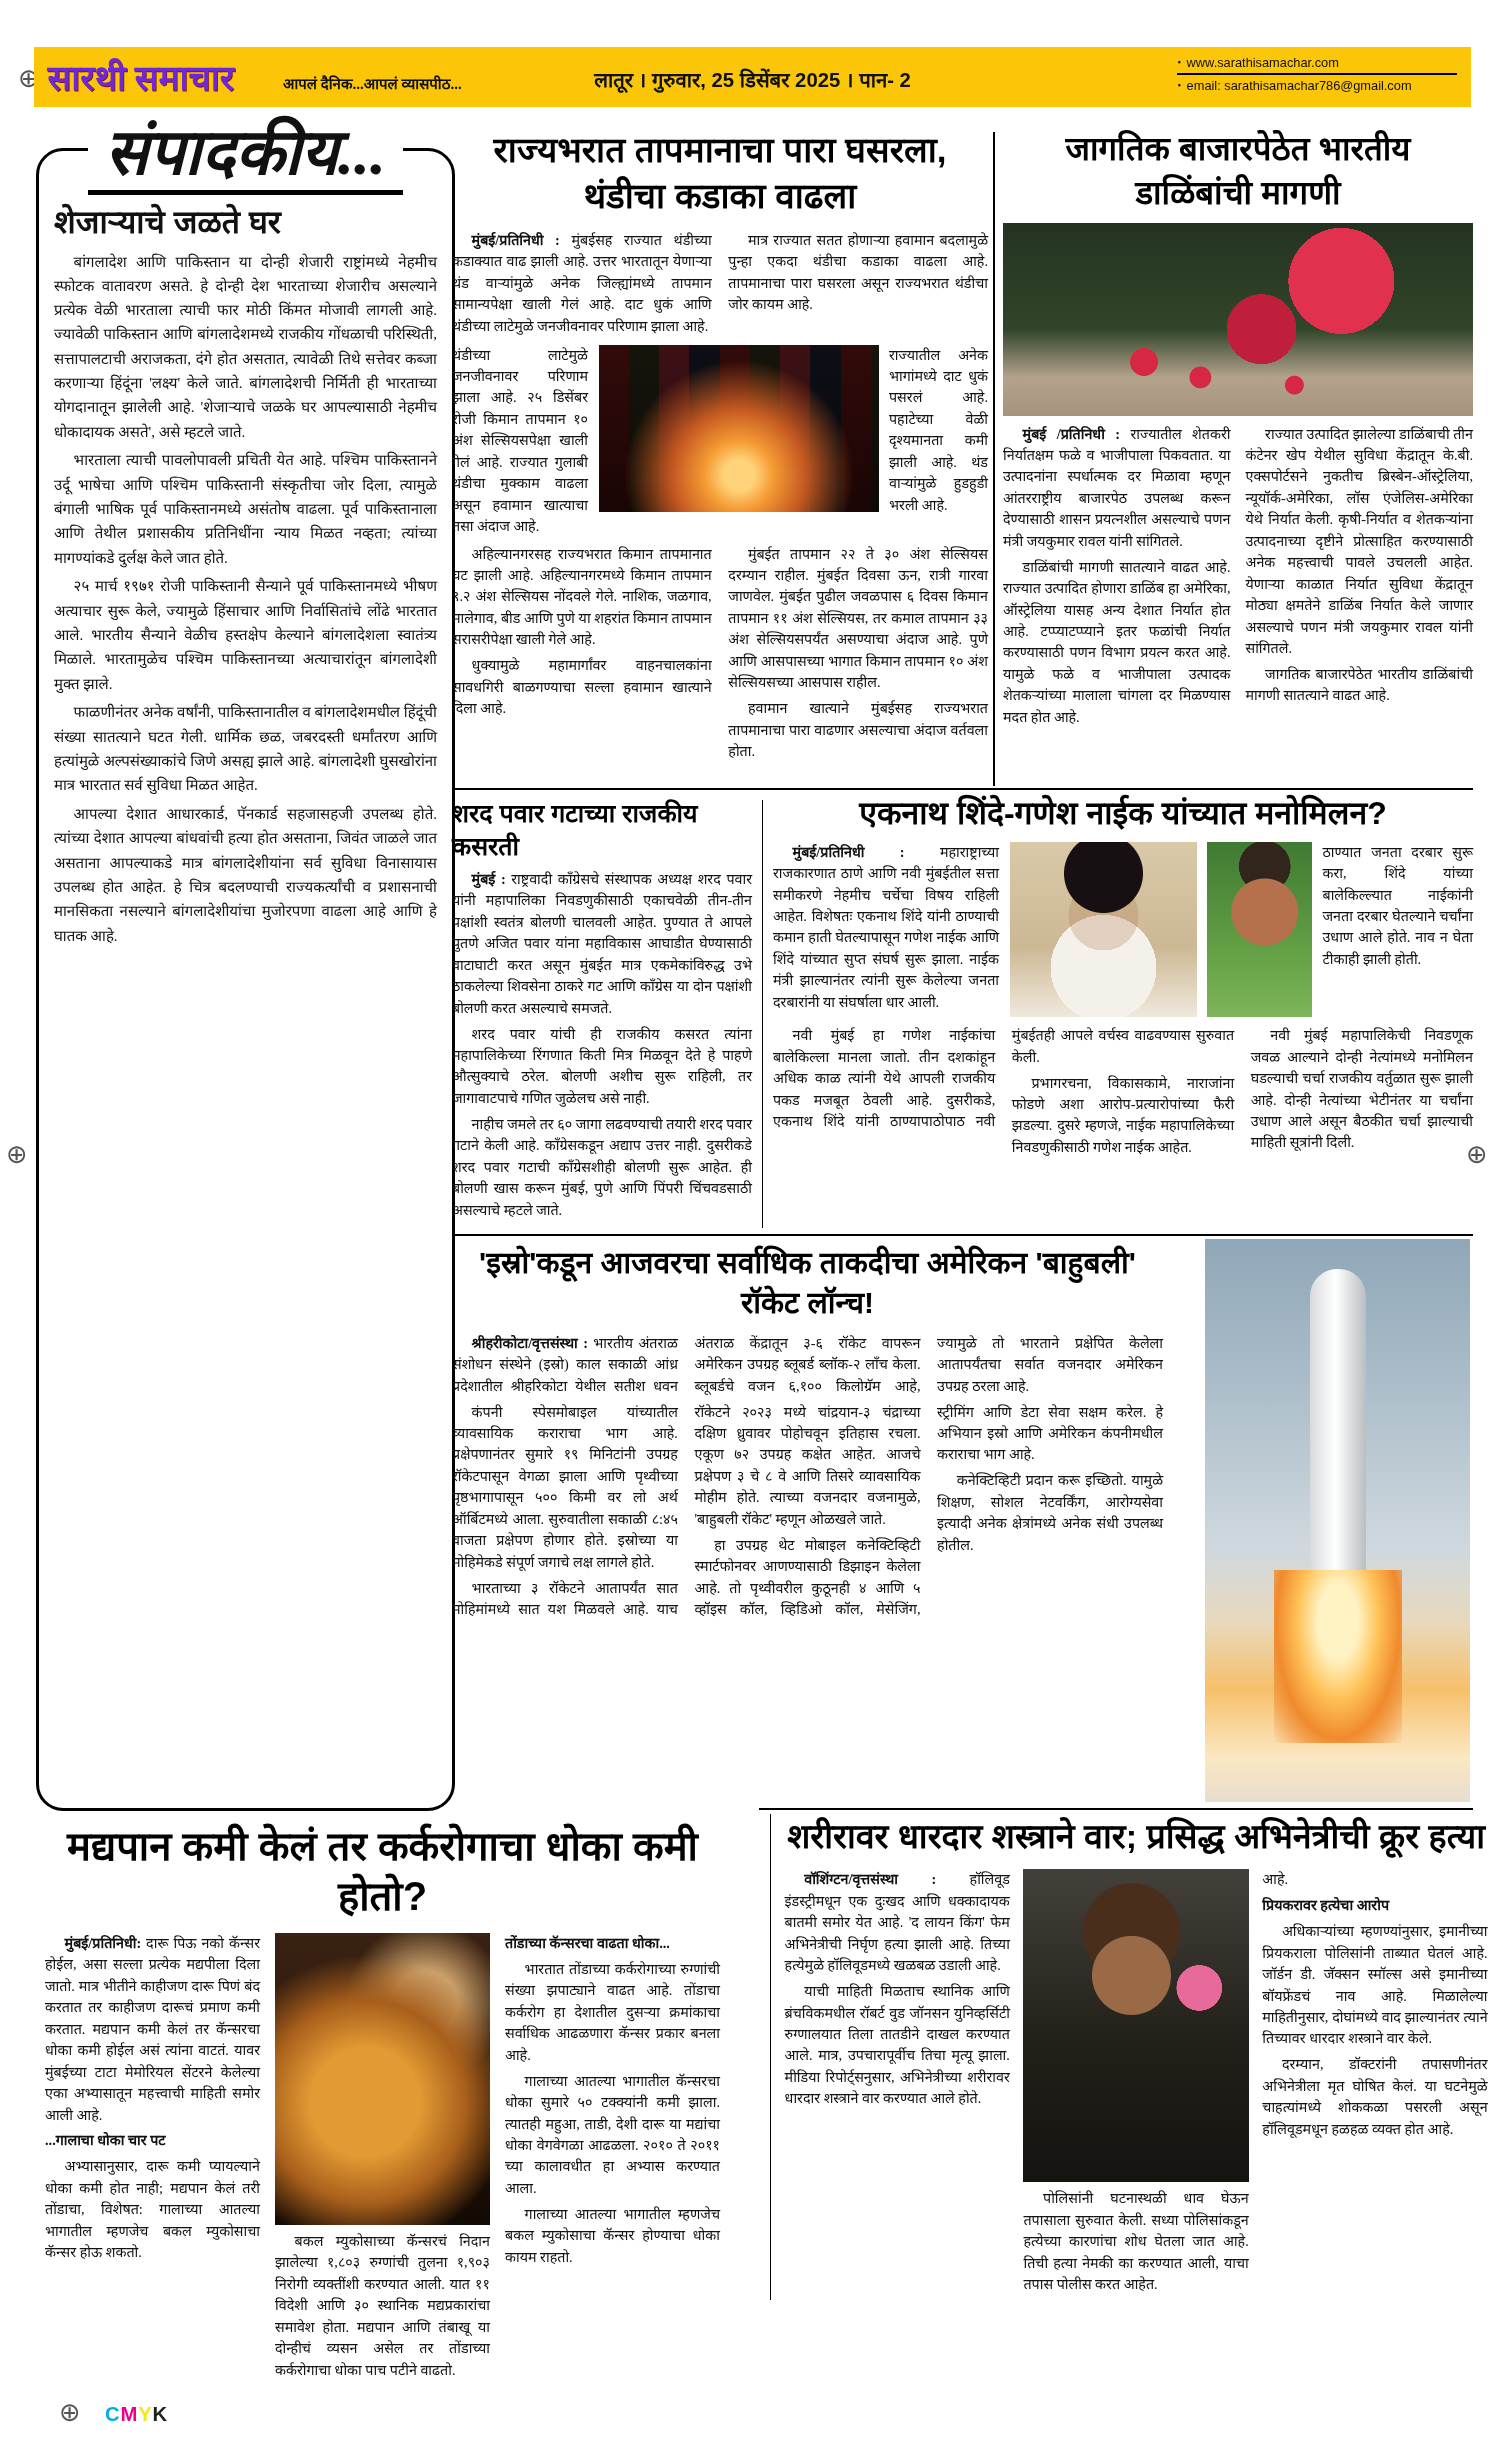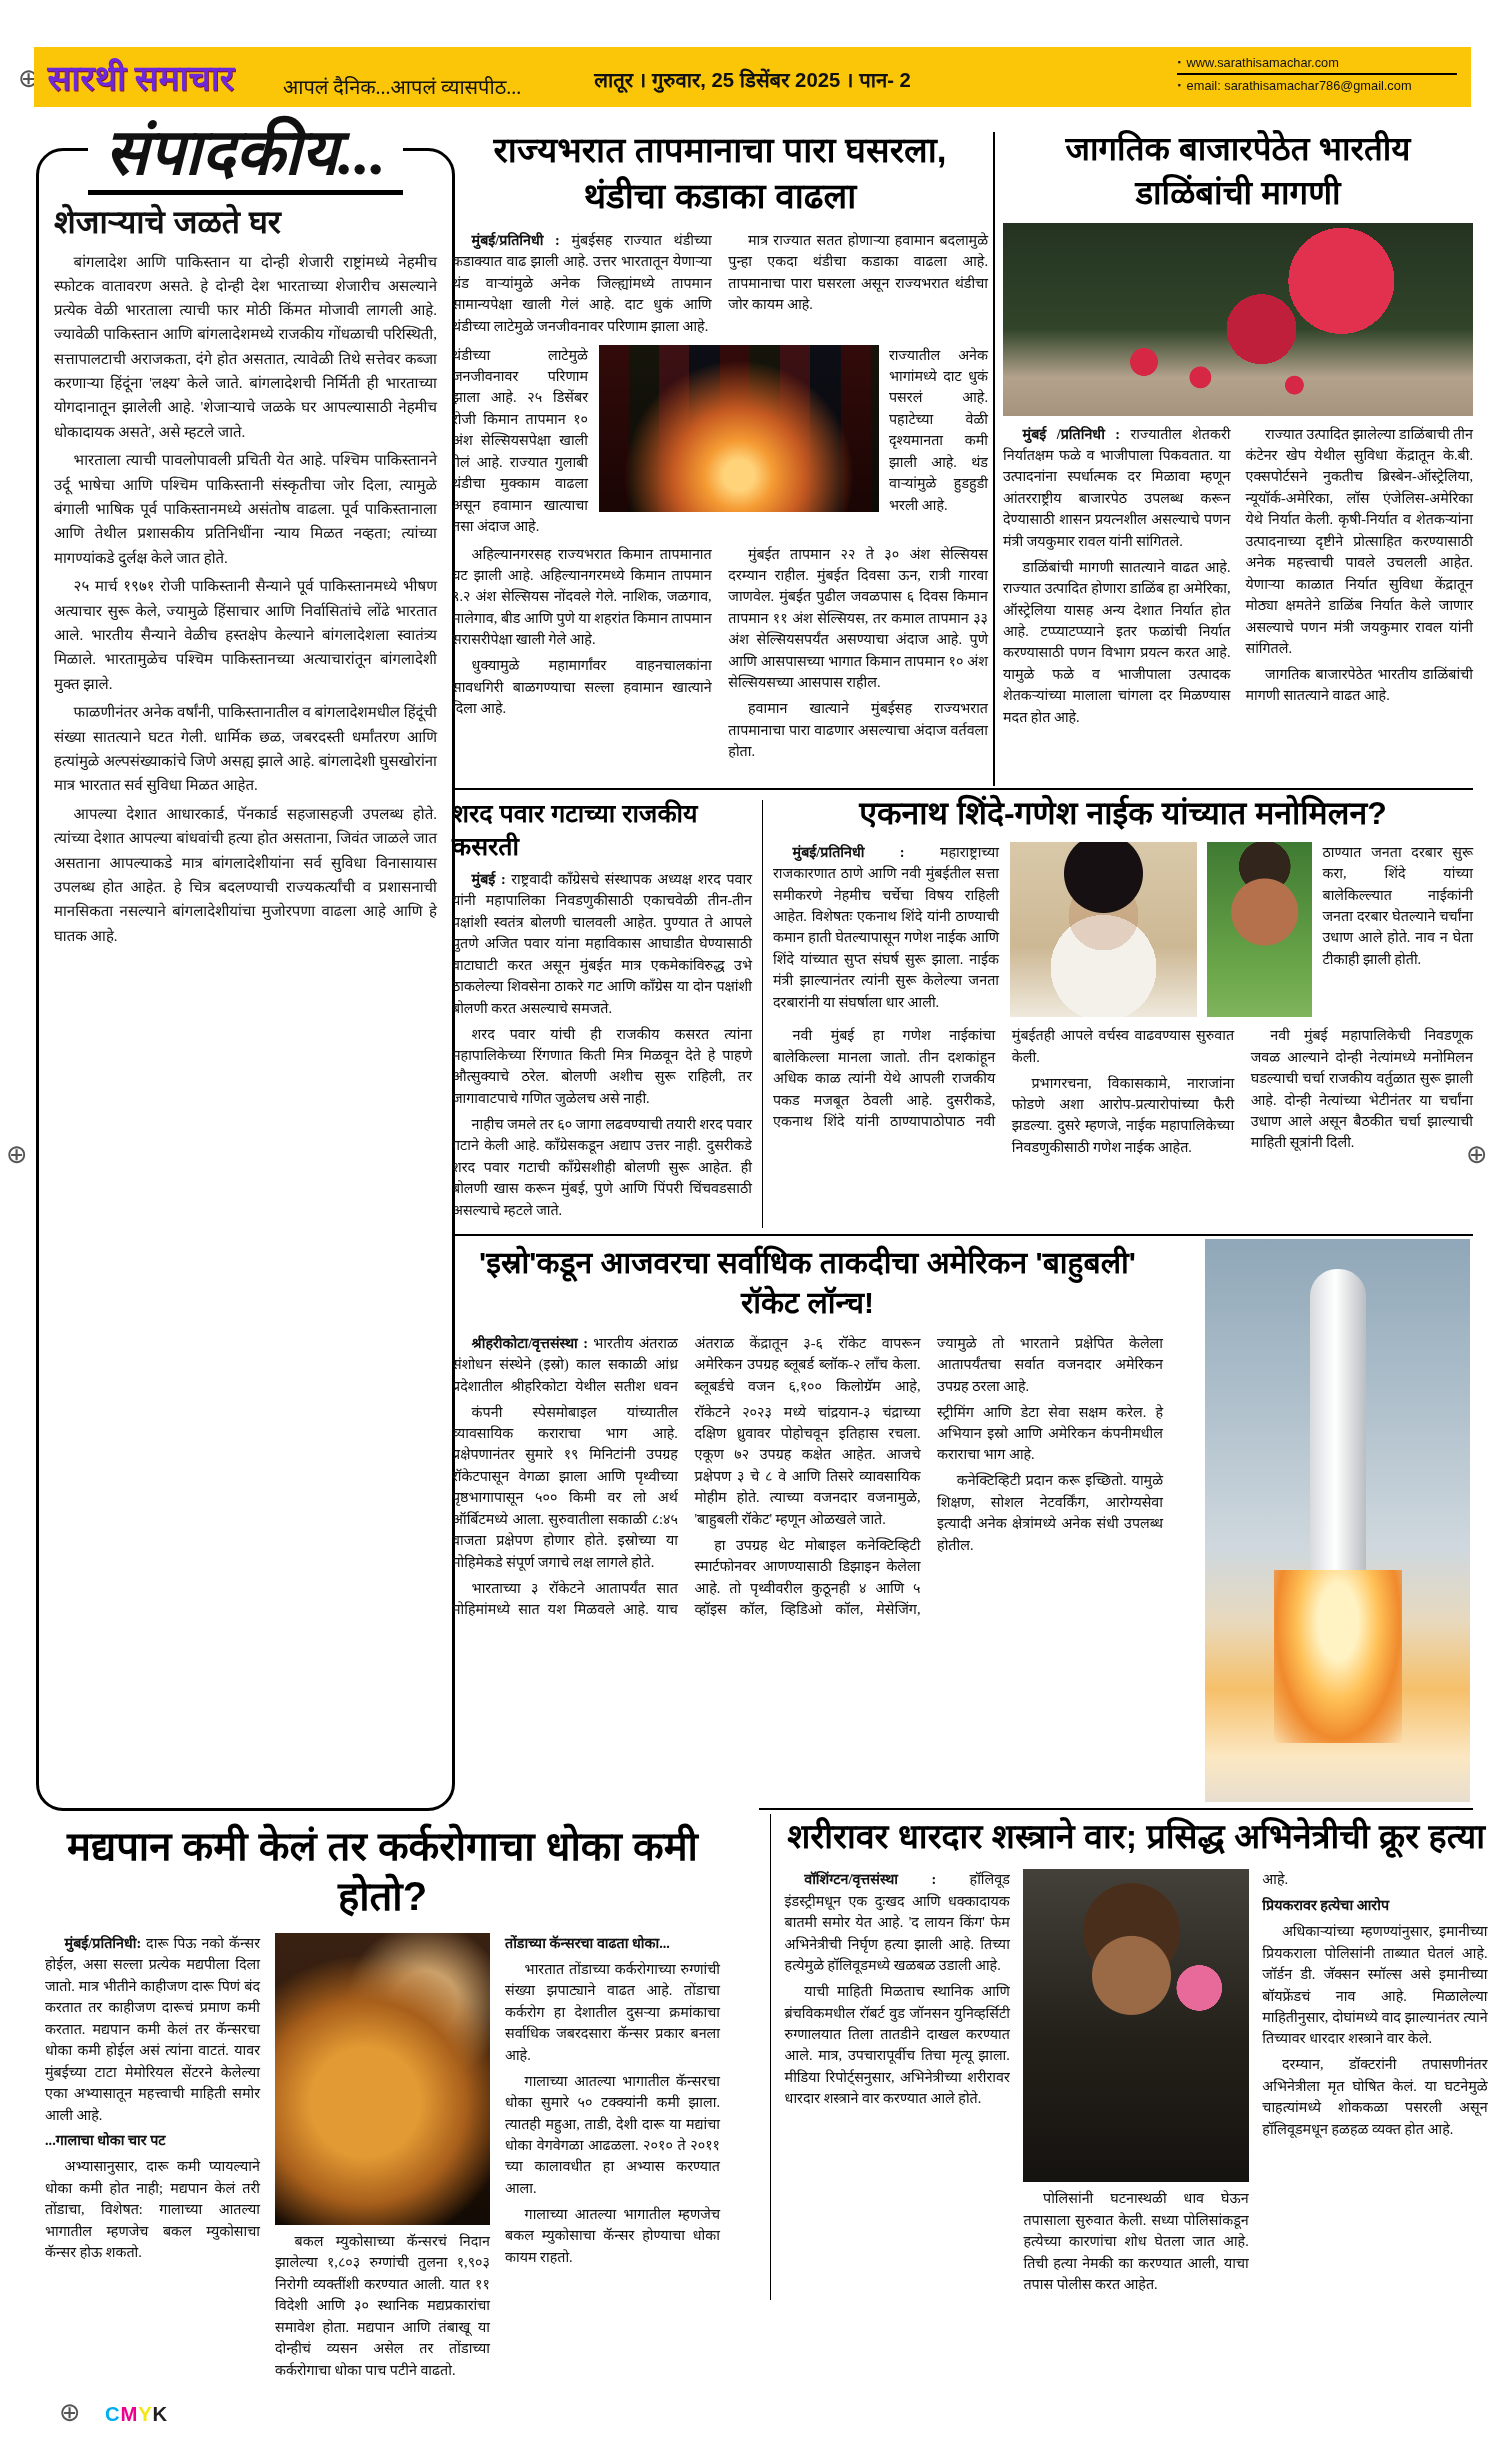--- a/index.html
+++ b/index.html
@@ -6,21 +6,21 @@
   .page{position:relative;width:1506px;height:2450px;background:#ffffff;overflow:hidden;
         font-family:"Liberation Serif","DejaVu Serif",serif;color:#111;}
   
   .regmark{position:absolute;font-size:25.6px;color:#555;line-height:1;font-family:"DejaVu Sans",sans-serif;}
   .cmyk{position:absolute;font-family:"Liberation Sans",sans-serif;font-weight:bold;font-size:20.3px;letter-spacing:0.8px;}
   .cmyk .c{color:#00aeef}.cmyk .m{color:#ec008c}.cmyk .y{color:#f5e614}.cmyk .k{color:#231f20}
   
   .masthead{position:absolute;left:34px;top:47px;width:1437px;height:60px;background:#fcc608;}
   .mast-title{position:absolute;left:13.6px;top:6px;font-size:35px;font-weight:bold;color:#6d28d9;
               font-family:"Liberation Serif",serif;text-shadow:0.8px 0.8px 0 #8a1114;}
-  .mast-tagline{position:absolute;left:249px;top:25.6px;font-size:20px;font-weight:normal;color:#111;}
+  .mast-tagline{position:absolute;left:249px;top:25.6px;font-size:15px;font-weight:bold;color:#111;}
   .mast-date{position:absolute;left:50%;transform:translateX(-50%);top:18px;font-size:20.3px;font-weight:bold;
              font-family:"Liberation Sans",sans-serif;white-space:nowrap;}
   .mast-contact{position:absolute;right:13.6px;top:4.5px;width:280px;font-size:12.8px;font-family:"Liberation Sans",sans-serif;}
   .mast-contact .row{display:flex;align-items:center;gap:6px;padding:3px 0;}
   .mast-contact .row:first-child{border-bottom:2.3px solid #000;}
   .sq{font-size:9px;}
   
   .hl{font-family:"Liberation Sans","DejaVu Sans",sans-serif;font-weight:800;color:#000;text-align:center;line-height:1.32;}
   .body, .body p{font-size:14.3px;line-height:1.5;text-align:justify;margin:0;}
   .body p{margin:0 0 4.5px 0;text-indent:19.6px;}
@@ -249,21 +249,21 @@
       </div>
       <div>
         <div class="photo photo-whiskey"></div>
         <div class="body">
             <p>बकल म्युकोसाच्या कॅन्सरचं निदान झालेल्या १,८०३ रुग्णांची तुलना १,९०३ निरोगी व्यक्तींशी करण्यात आली. यात ११ विदेशी आणि ३० स्थानिक मद्यप्रकारांचा समावेश होता. मद्यपान आणि तंबाखू या दोन्हीचं व्यसन असेल तर तोंडाच्या कर्करोगाचा धोका पाच पटीने वाढतो.</p>
           </div>
       </div>
       <div class="body">
         <p class="subhead">तोंडाच्या कॅन्सरचा वाढता धोका...</p>
         <div>
-            <p>भारतात तोंडाच्या कर्करोगाच्या रुग्णांची संख्या झपाट्याने वाढत आहे. तोंडाचा कर्करोग हा देशातील दुसऱ्या क्रमांकाचा सर्वाधिक जबरदसारा कॅन्सर प्रकार बनला आहे.</p>
+            <p>भारतात तोंडाच्या कर्करोगाच्या रुग्णांची संख्या झपाट्याने वाढत आहे. तोंडाचा कर्करोग हा देशातील दुसऱ्या क्रमांकाचा सर्वाधिक आढळणारा कॅन्सर प्रकार बनला आहे.</p>
             <p>गालाच्या आतल्या भागातील कॅन्सरचा धोका सुमारे ५० टक्क्यांनी कमी झाला. त्यातही महुआ, ताडी, देशी दारू या मद्यांचा धोका वेगवेगळा आढळला. २०१० ते २०११ च्या कालावधीत हा अभ्यास करण्यात आला.</p>
             <p>गालाच्या आतल्या भागातील म्हणजेच बकल म्युकोसाचा कॅन्सर होण्याचा धोका कायम राहतो.</p>
           </div>
       </div>
     </div>
   </div>
 
   <div class="actress">
     <div class="hl">शरीरावर धारदार शस्त्राने वार; प्रसिद्ध अभिनेत्रीची क्रूर हत्या</div>
     <div class="act-grid">

